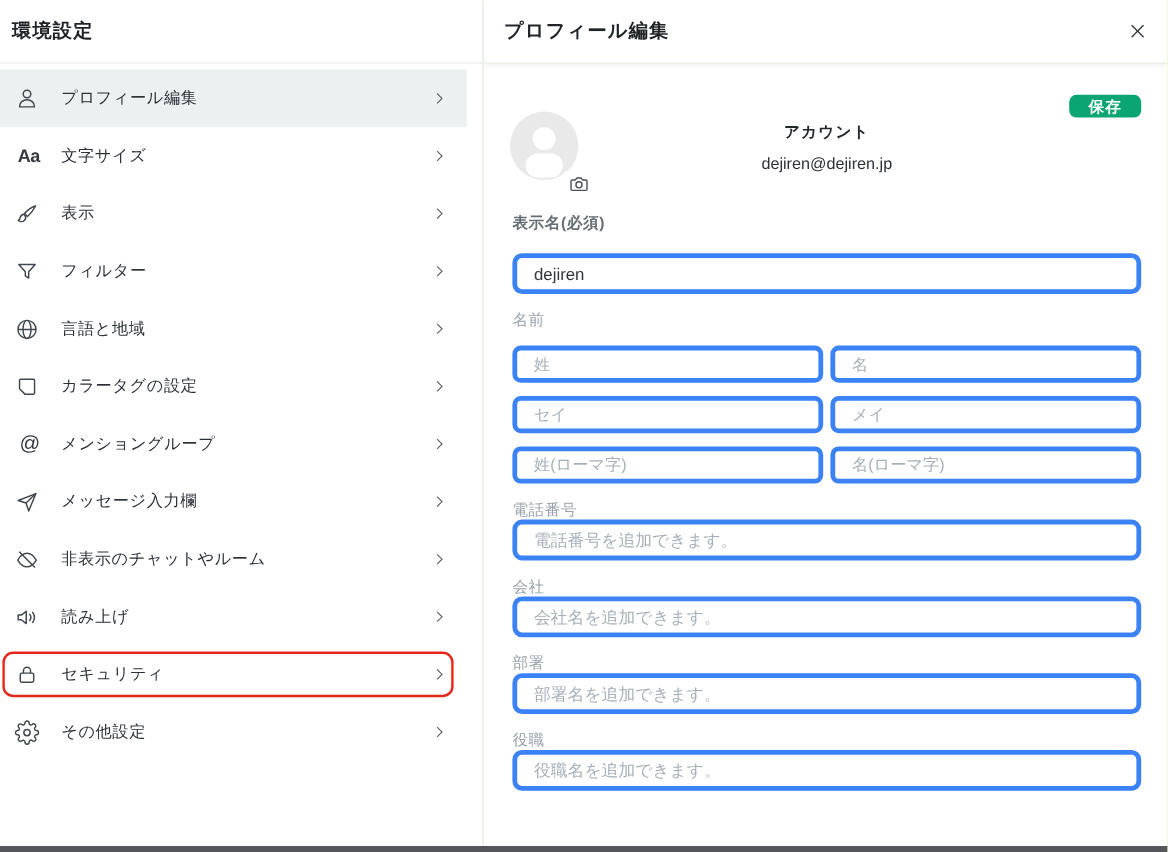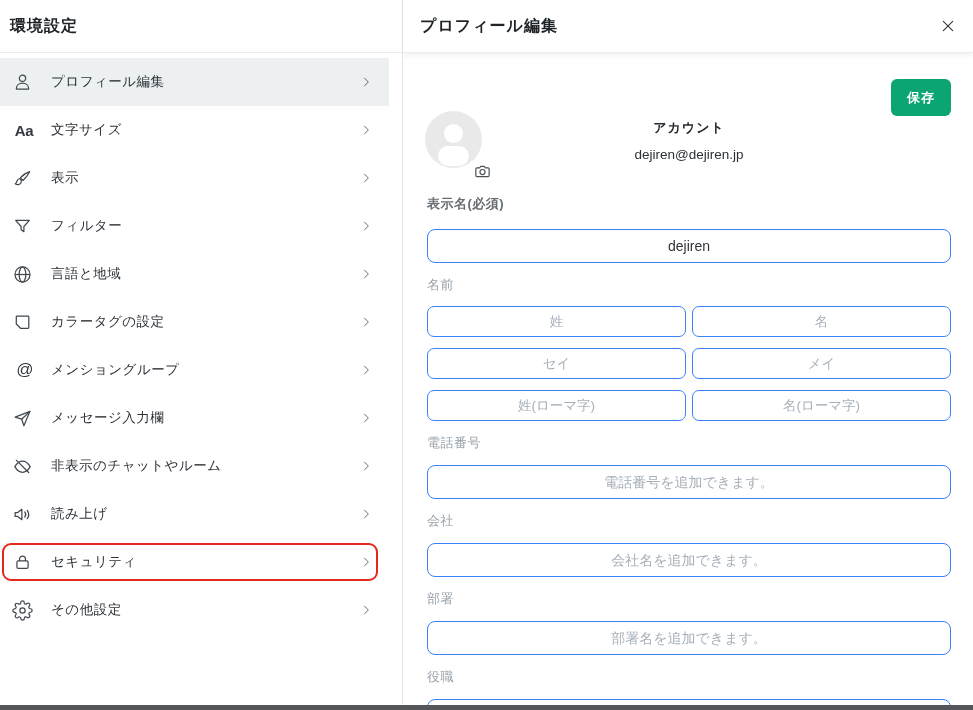--- a/index.html
+++ b/index.html
@@ -29,41 +29,41 @@
   .panel-header { height:53px; min-height:53px; display:flex; align-items:center; justify-content:space-between;
     padding:0 12px 0 17px; border-bottom:1px solid #eceeef; box-shadow:0 3px 4px rgba(0,0,0,0.05);
     position:relative; z-index:2; background:#fff; }
   .panel-title { font-size:16px; font-weight:bold; color:#1f2428; letter-spacing:1px; }
   .close-btn { width:26px; height:26px; display:flex; align-items:center; justify-content:center;
     background:none; border:none; cursor:pointer; color:#33383d; }
 
   .panel-body { flex:1; padding:26px 22px 0 24px; overflow:hidden; position:relative; background:#fff; }
   .save-row { display:flex; justify-content:flex-end; }
   .save-btn { background:#0aa573; color:#fff; font-weight:bold; font-size:13px; letter-spacing:1px;
-    border:none; border-radius:6px; height:37px; padding:0 16px; cursor:pointer; font-family:inherit; }
+    border:none; border-radius:6px; height:19px; padding:0 16px; cursor:pointer; font-family:inherit; }
 
   .profile-top { position:relative; margin-top:-5px; height:66px; }
   .avatar-wrap { position:absolute; left:-2px; top:0; width:60px; height:66px; cursor:pointer; }
   .avatar { width:57px; height:57px; border-radius:50%; background:#e9e9ea; position:relative; }
   .avatar-head { position:absolute; width:19px; height:19px; background:#fff; border-radius:50%; left:19px; top:13px; }
   .avatar-body { position:absolute; width:31px; height:20px; background:#fff; border-radius:10px; left:13px; top:35px; }
   .camera-badge { position:absolute; right:-9px; bottom:-5px; width:24px; height:21px; background:#fff;
     display:flex; align-items:center; justify-content:center; color:#4a5056; }
   .account-center { text-align:center; padding-top:8px; }
   .account-heading { font-size:13px; font-weight:bold; color:#23282d; letter-spacing:1px; }
   .account-email { font-size:13.5px; color:#2b3137; margin-top:10px; }
 
   .field-label { font-size:13px; color:#99a2ab; line-height:16px; margin-top:14px; letter-spacing:0.5px; }
   .field-label.strong { color:#666d73; font-weight:bold; margin-top:19px; }
 
-  .text-input { display:block; width:100%; height:34px; border:1px solid #3b82f6; border-radius:8px;
-    padding:0 14px; font-size:14px; color:#30353a; background:#fff; font-family:inherit; outline:none;text-align:center; }
+  .text-input { display:block; width:100%; height:34px; border:4px solid #3b82f6; border-radius:8px;
+    padding:0 14px; font-size:14px; color:#30353a; background:#fff; font-family:inherit; outline:none; }
   .text-input::placeholder { color:#a7b0ba; }
   .mt17 { margin-top:17px; }
-  .mt14 { margin-top:14px; }
+  .mt14 { }
   .name-grid { display:grid; grid-template-columns:1fr 1fr; gap:11px 6px; margin-top:13px; }
   .name-grid .text-input { height:31px; font-size:13.5px; border-radius:7px; }
 
   .bottom-bar { position:absolute; left:0; right:0; bottom:0; height:5px; background:#545659; z-index:6; }
 </style>
 </head>
 <body>
 
 <div class="app">
 

